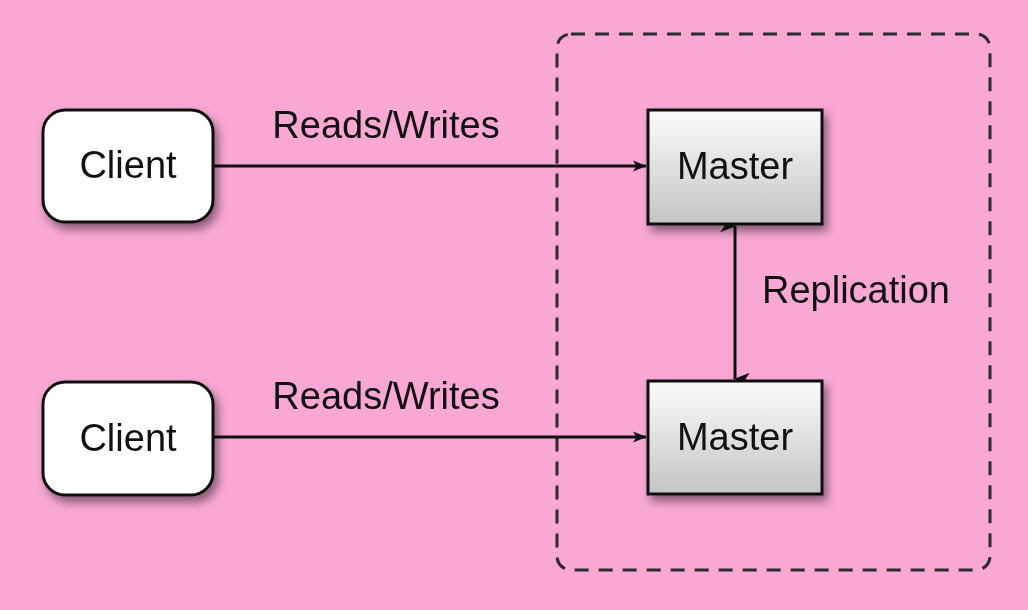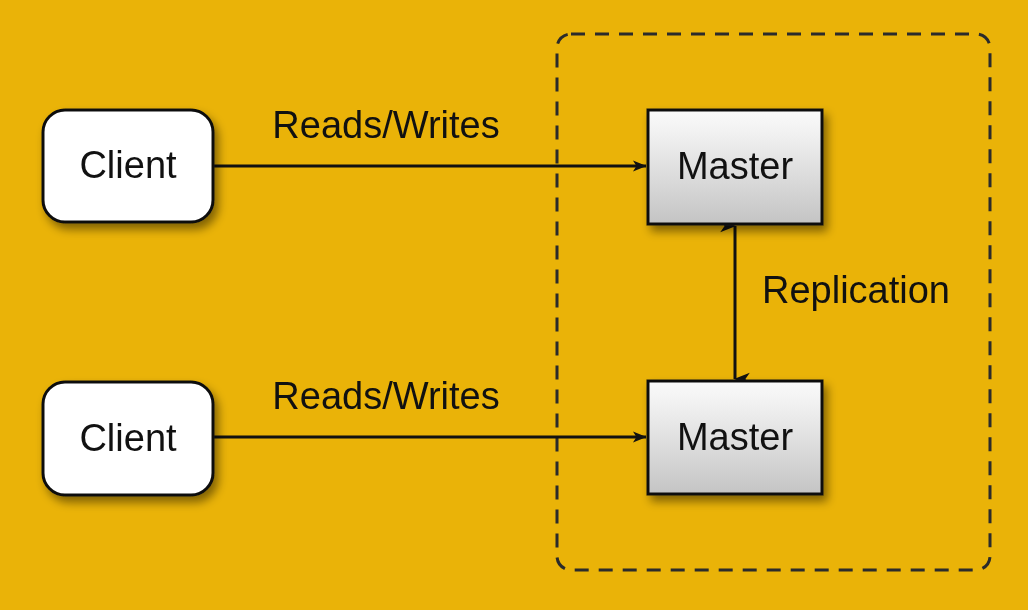--- a/index.html
+++ b/index.html
@@ -41,21 +41,21 @@
   .edge-label-center {
     text-anchor: middle;
   }
   .edge-label-left {
     text-anchor: start;
   }
 </style>
 </head>
 <body>
 
-<div id="canvas" style="width: 1028px; height: 610px; background: #eab308;">
+<div id="canvas" style="width: 1028px; height: 610px; background: #f9a8d4;">
   <svg id="diagram-svg" viewBox="0 0 1028 610" xmlns="http://www.w3.org/2000/svg" style="width: 1028px; height: 610px;">
     <defs>
 
       <linearGradient id="masterGrad" x1="0" y1="0" x2="0" y2="1">
         <stop offset="0%" stop-color="#fafafa"></stop>
         <stop offset="18%" stop-color="#f2f2f2"></stop>
         <stop offset="58%" stop-color="#dcdcdc"></stop>
         <stop offset="100%" stop-color="#c4c4c4"></stop>
       </linearGradient>
 

